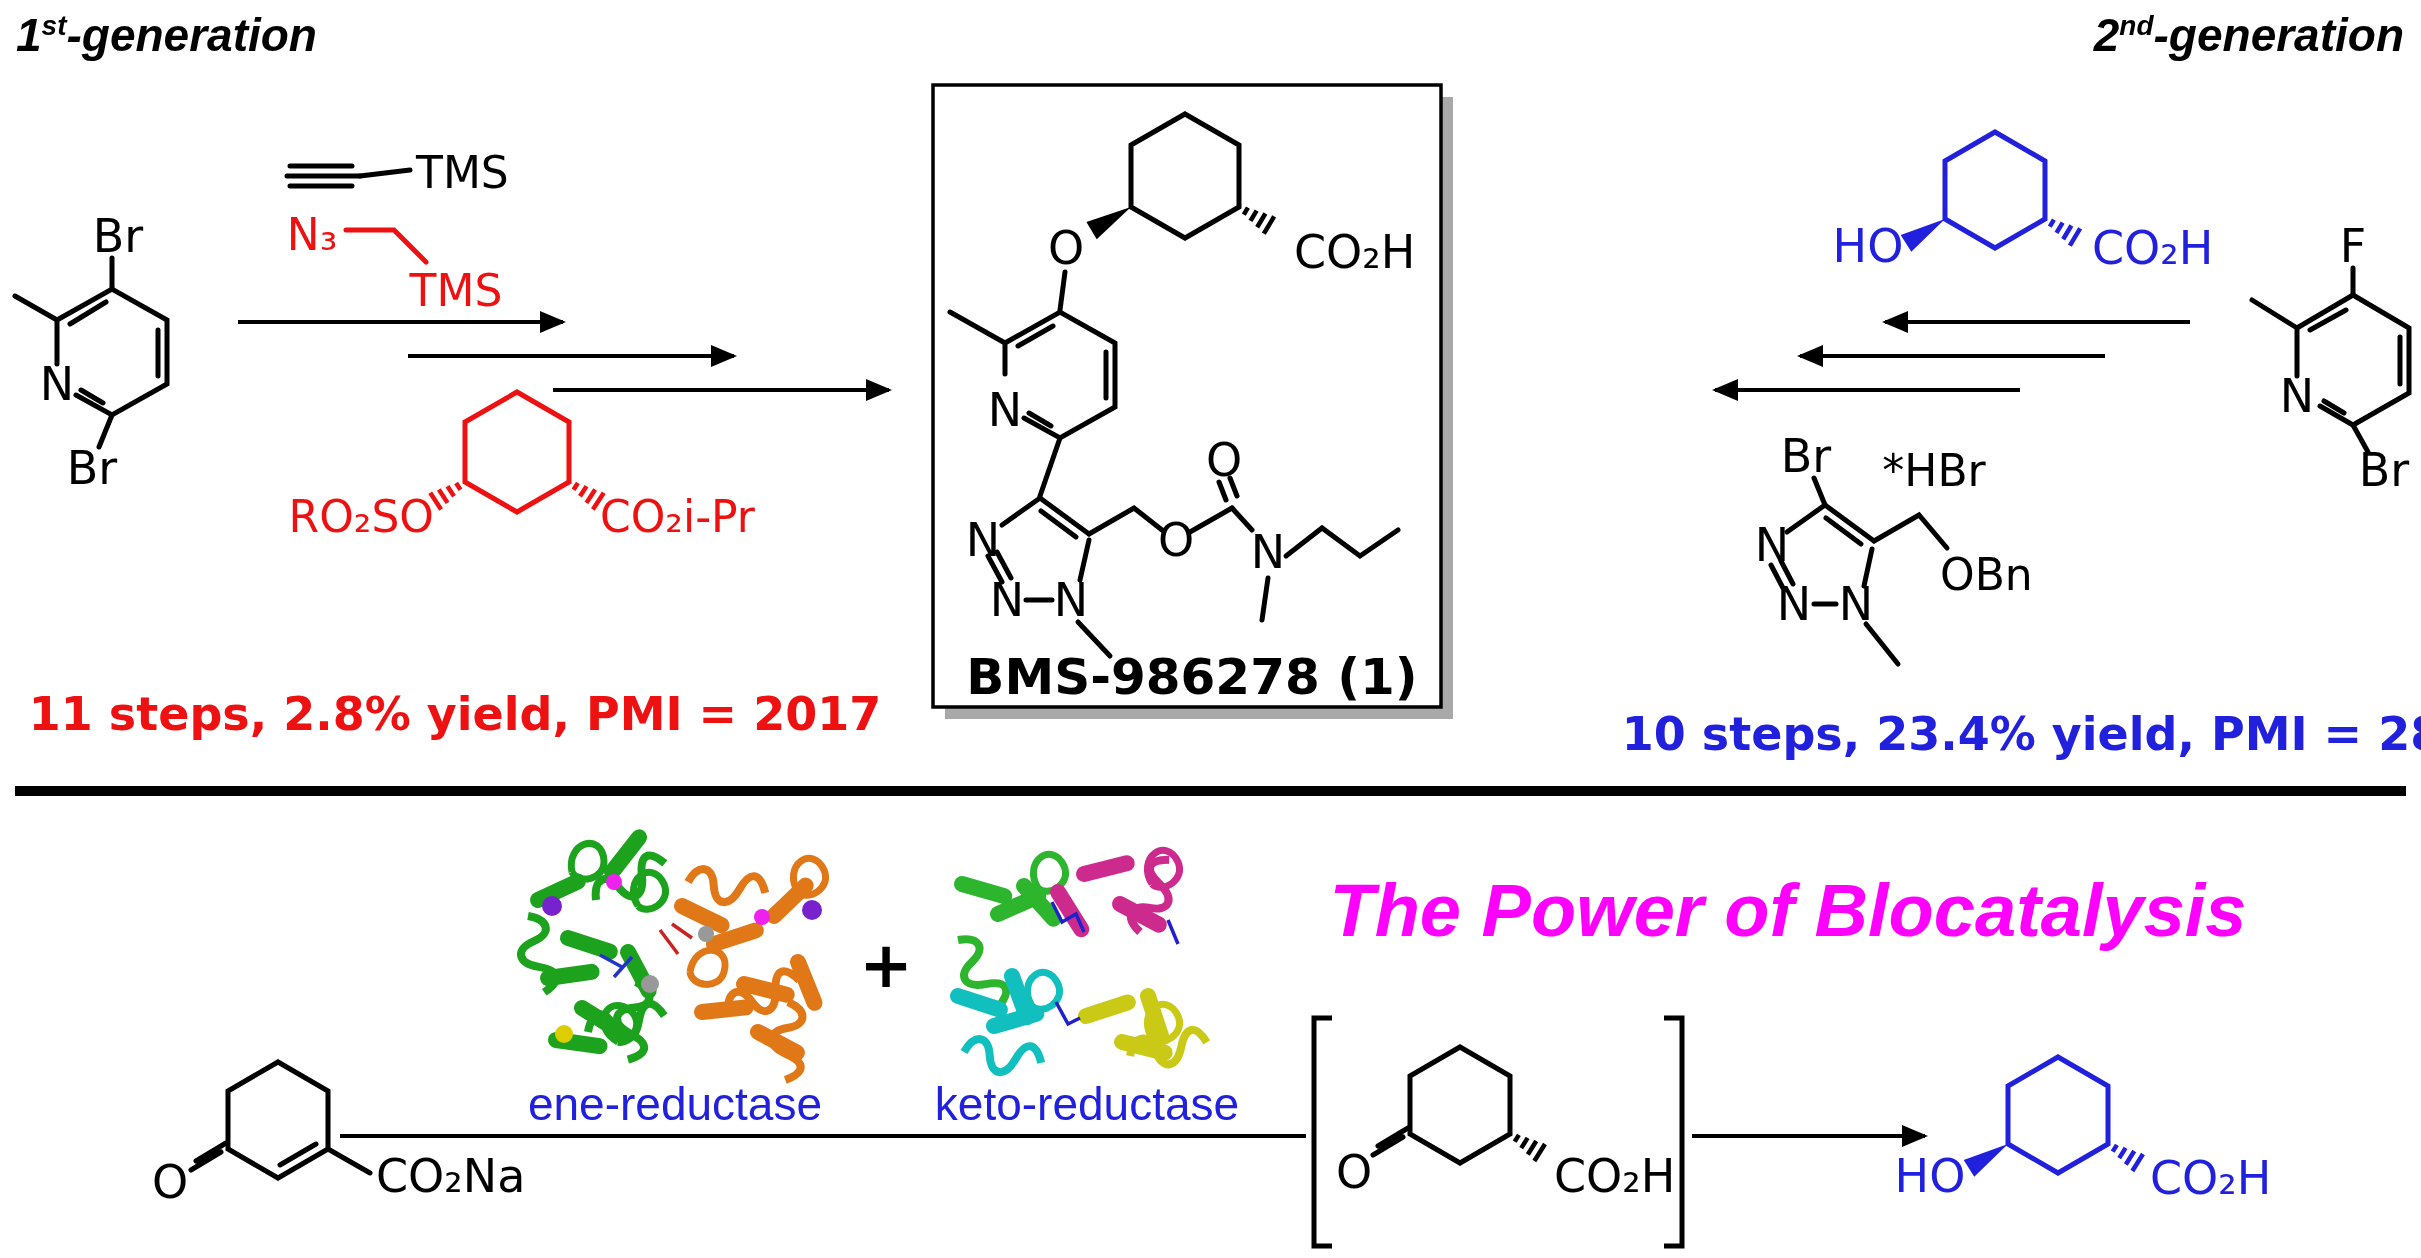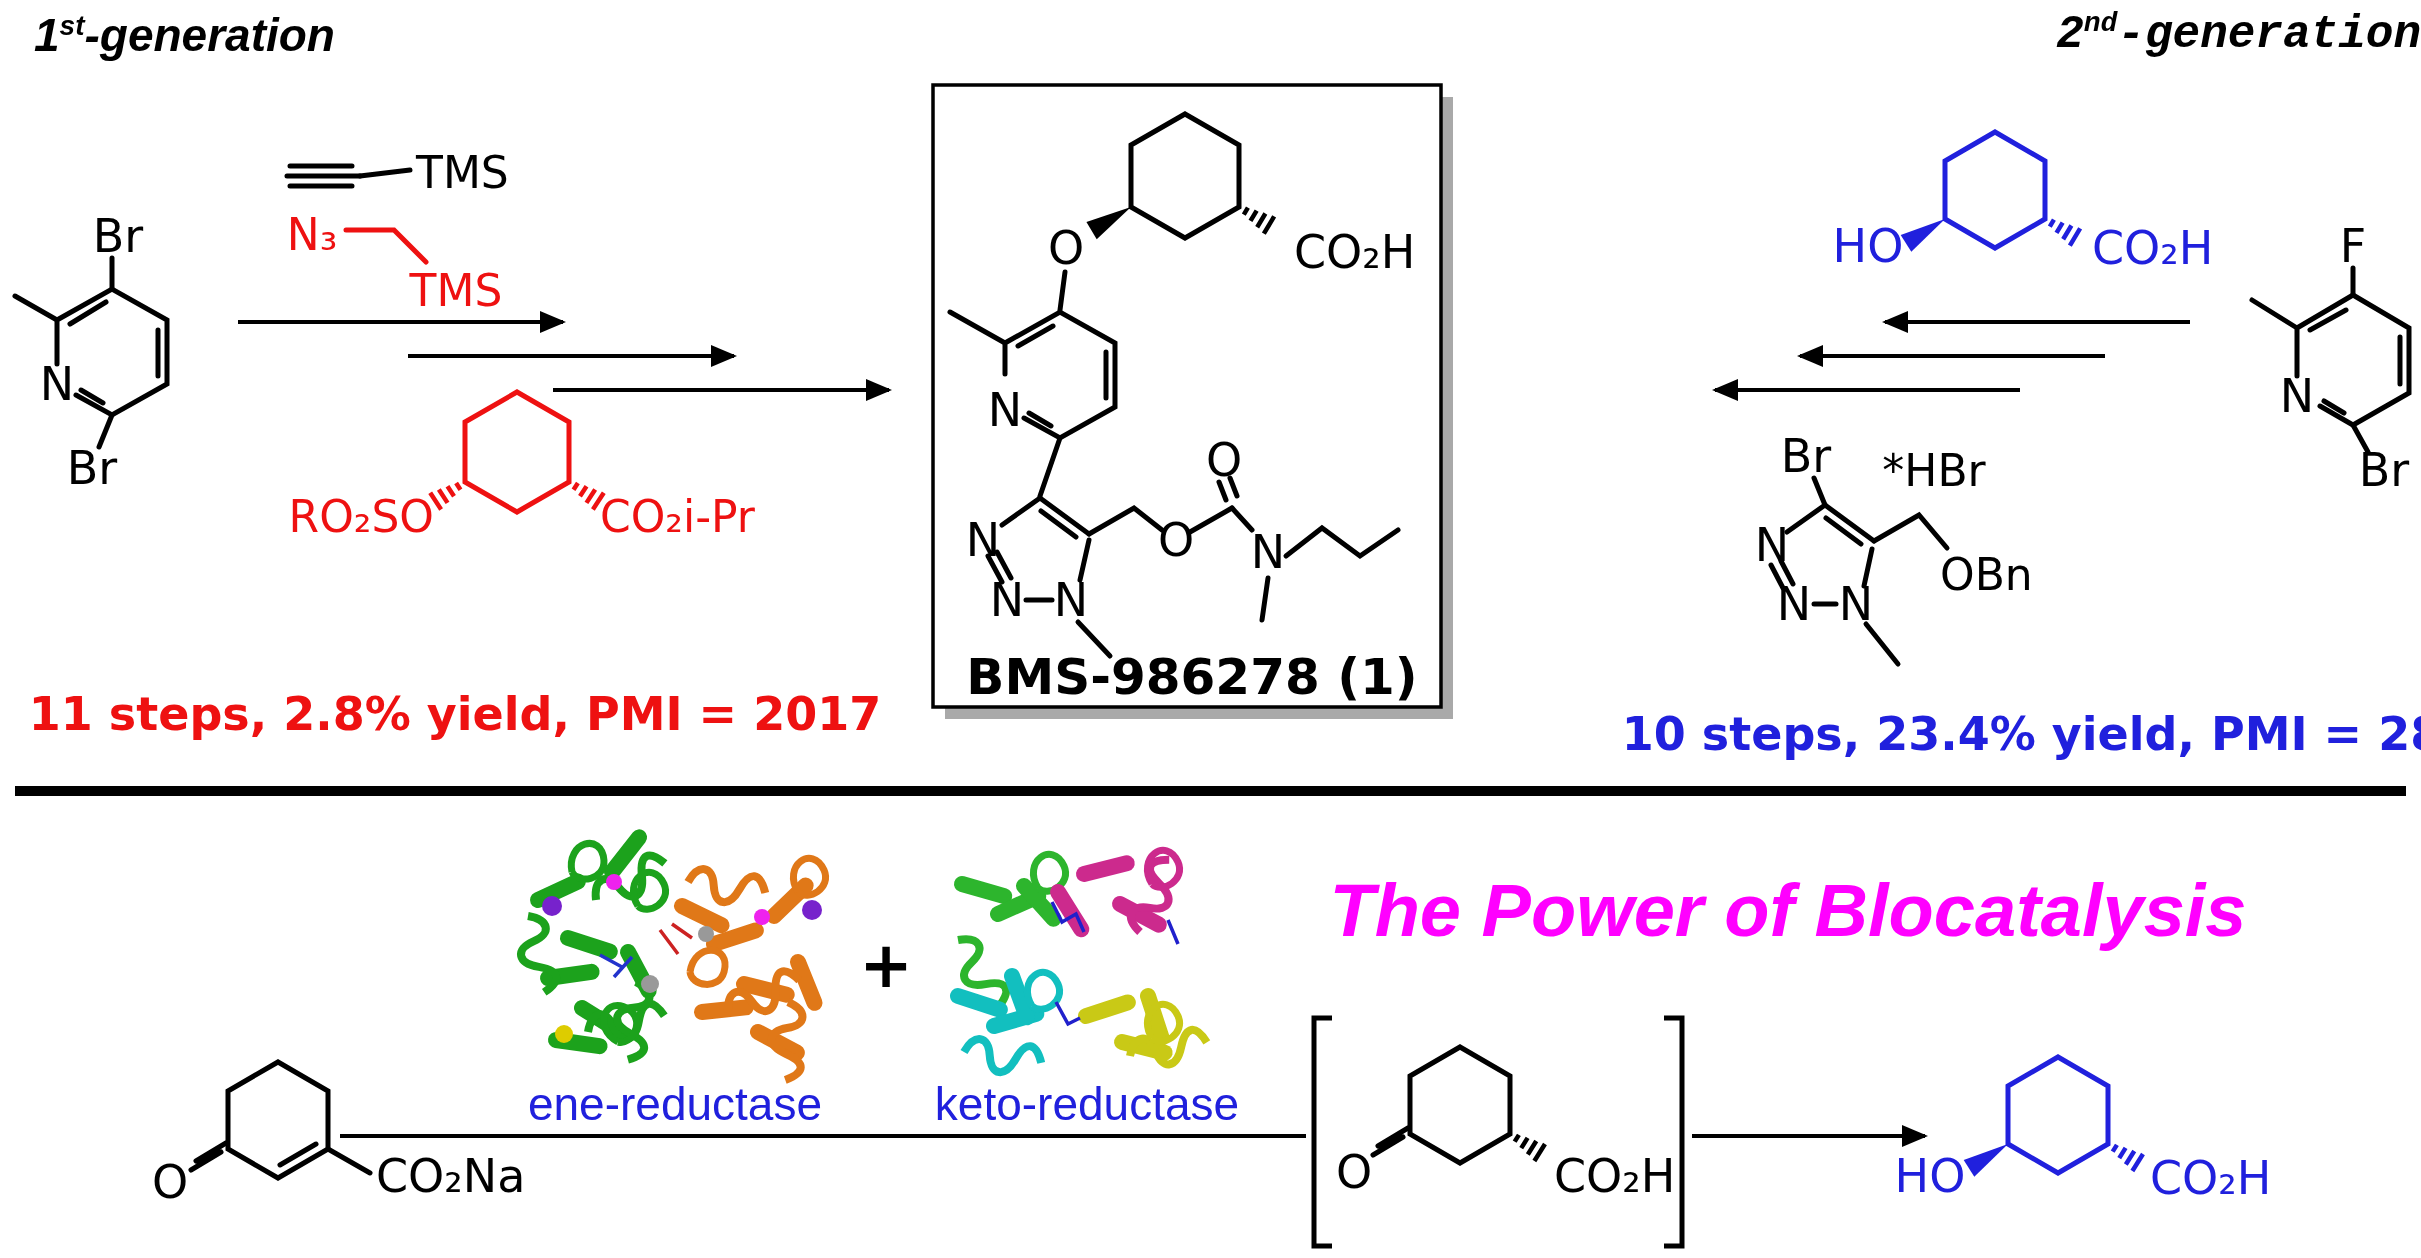--- a/index.html
+++ b/index.html
@@ -2,22 +2,22 @@
 <html><head>
 <meta charset="utf-8">
 <style>
   html,body{margin:0;padding:0;background:#fff;}
   #canvas{position:relative;width:2421px;height:1258px;background:#fff;overflow:hidden;
           font-family:"Liberation Sans",sans-serif;}
   #scheme{position:absolute;left:0;top:0;}
   .gen-title{position:absolute;top:8px;font-size:46px;font-weight:bold;font-style:italic;color:#000;
              font-family:"Liberation Sans",sans-serif;}
   .gen-title sup{font-size:28px;vertical-align:super;}
-  #gen1-title{left:34px;}
-  #gen2-title{right:0;font-family:Liberation Mono, monospace;}
+  #gen1-title{left:16px;}
+  #gen2-title{right:17px;}
   svg text{font-family:"DejaVu Sans",sans-serif;}
   .atom{font-size:46px;fill:#000;}
   .rg{font-size:44px;fill:#000;}
   .red-t{fill:#ee1111;}
   .blue-t{fill:#2020dd;}
   .bond{stroke:#000;stroke-width:5;fill:none;stroke-linecap:round;}
   .bond-red{stroke:#ee1111;}
   .bond-blue{stroke:#2020dd;}
   .arrow{stroke:#000;stroke-width:4;fill:none;}
   .summary{font-size:46px;font-weight:bold;}

